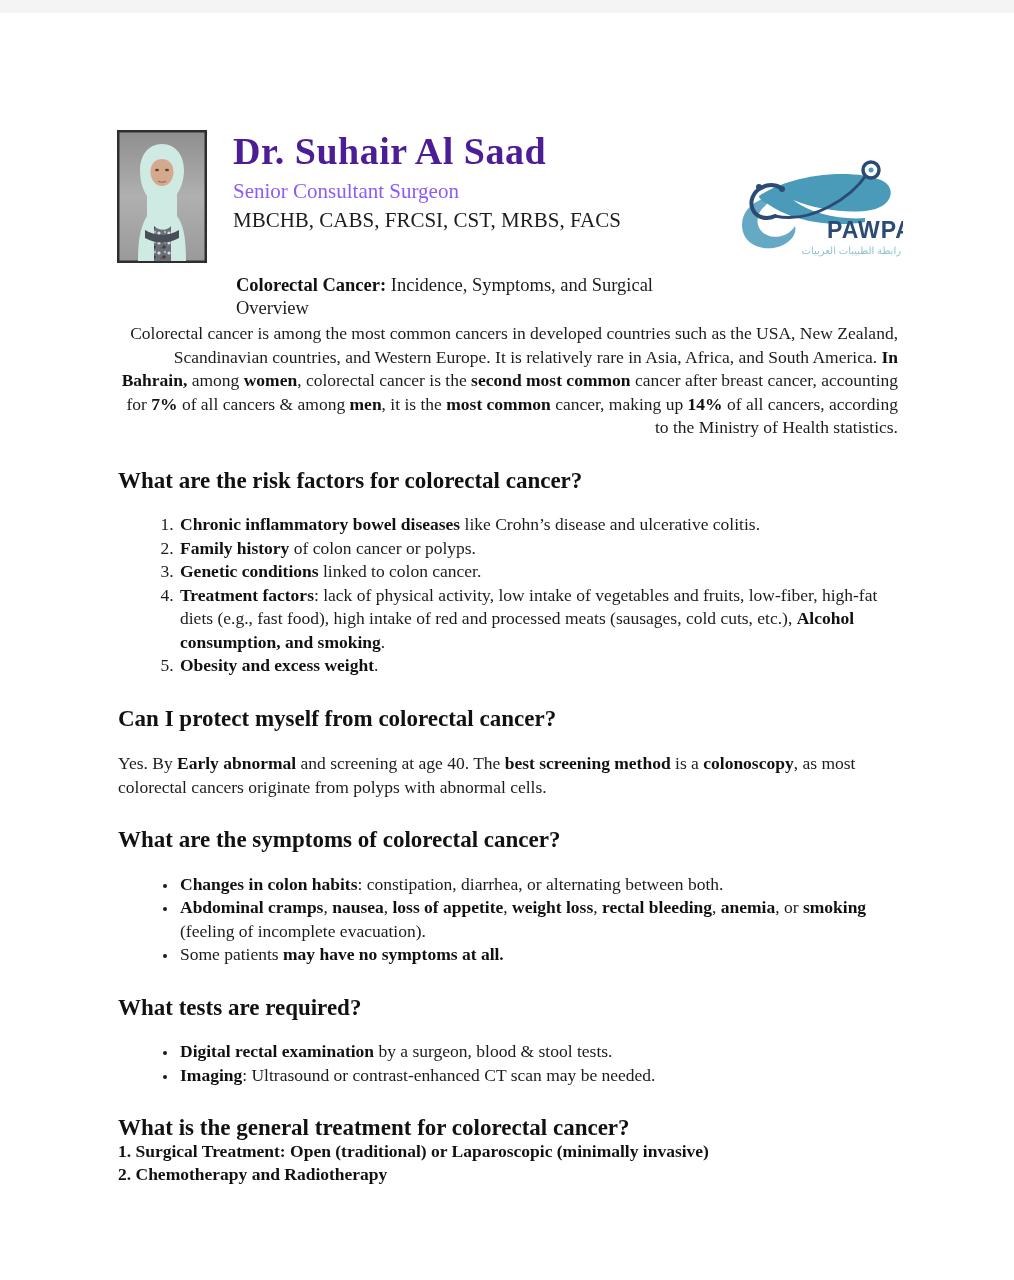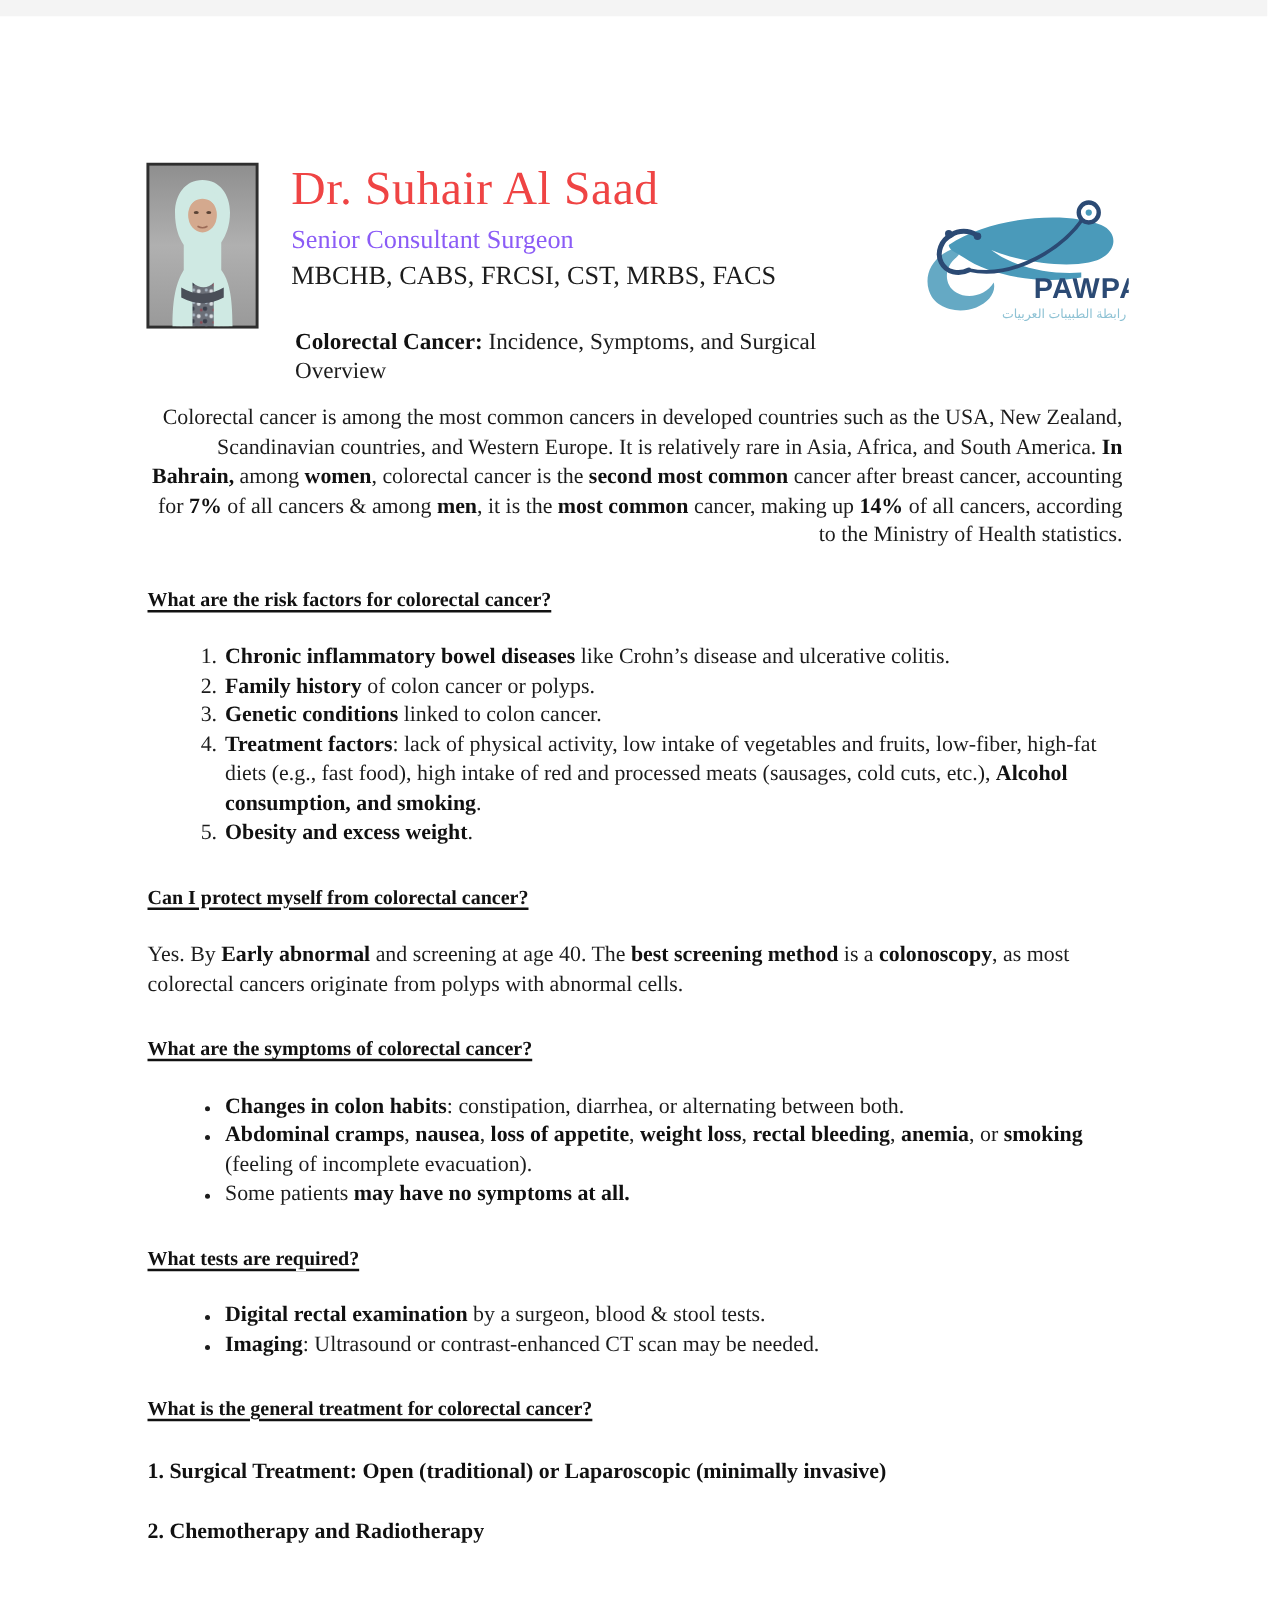--- a/index.html
+++ b/index.html
@@ -17,60 +17,59 @@
     background: #f4f4f4;
   }
   
   .photo {
     position: absolute; left: 117px; top: 130px;
     width: 90px; height: 133px;
     display: block;
   }
   .name-block { position: absolute; left: 233px; top: 131px; }
   .doctor-name {
-    font-size: 38px; font-weight: normal; letter-spacing: 0.5px;
-    color: #ef4444; line-height: 1.1;
+    font-size: 38px; font-weight: bold; letter-spacing: 0.5px;
+    color: #4c1d95; line-height: 1.1;
   }
   .doctor-title { font-size: 21px; margin-top: 6px; color: #8b5cf6; }
   .doctor-creds { font-size: 21px; margin-top: 4px; color: #1c1c1c; }
   .logo {
     position: absolute; left: 731px; top: 158px;
     width: 172px; height: 108px;
   }
   .logo-brand-font { font-family: "Liberation Sans", sans-serif; font-weight: bold; }
   .subtitle {
-    position: absolute; left: 236px; top: 263px;
+    position: absolute; left: 236px; top: 274px;
     width: 480px; font-size: 18.5px; line-height: 23px;
   }
   
   .content {
     position: absolute; left: 118px; top: 322px;
     width: 780px;
     font-size: 17.5px; line-height: 23.5px;
   }
   .para { margin: 0; text-align: right; }
   h2.q-heading {
-    font-size: 16px; font-weight: bold;
-    text-decoration: underline;
+    font-size: 23px; font-weight: bold;
     text-decoration-thickness: 1.5px;
     text-underline-offset: 3px;
     margin-top: 29px;
     color: #111;
   }
   ol.num-list, ul.bullet-list {
     margin-top: 21px;
     padding-left: 60px;
   }
   ol.num-list li, ul.bullet-list li {
     padding-left: 2px;
     margin-bottom: 0;
   }
   ul.bullet-list li::marker { font-size: 14px; }
   .answer-para { margin-top: 22px; }
-  .treatment-line { margin-top: 25px; font-weight: bold; color: #111; }
+  .treatment-line { font-weight: bold; color: #111; }
   b { color: #111; }
 </style>
 </head>
 <body>
 
 <div class="topbar"></div>
 
 <svg class="photo" viewBox="0 0 90 133" aria-hidden="true">
   <defs>
     <linearGradient id="gbg" x1="0" y1="0" x2="0" y2="1">

